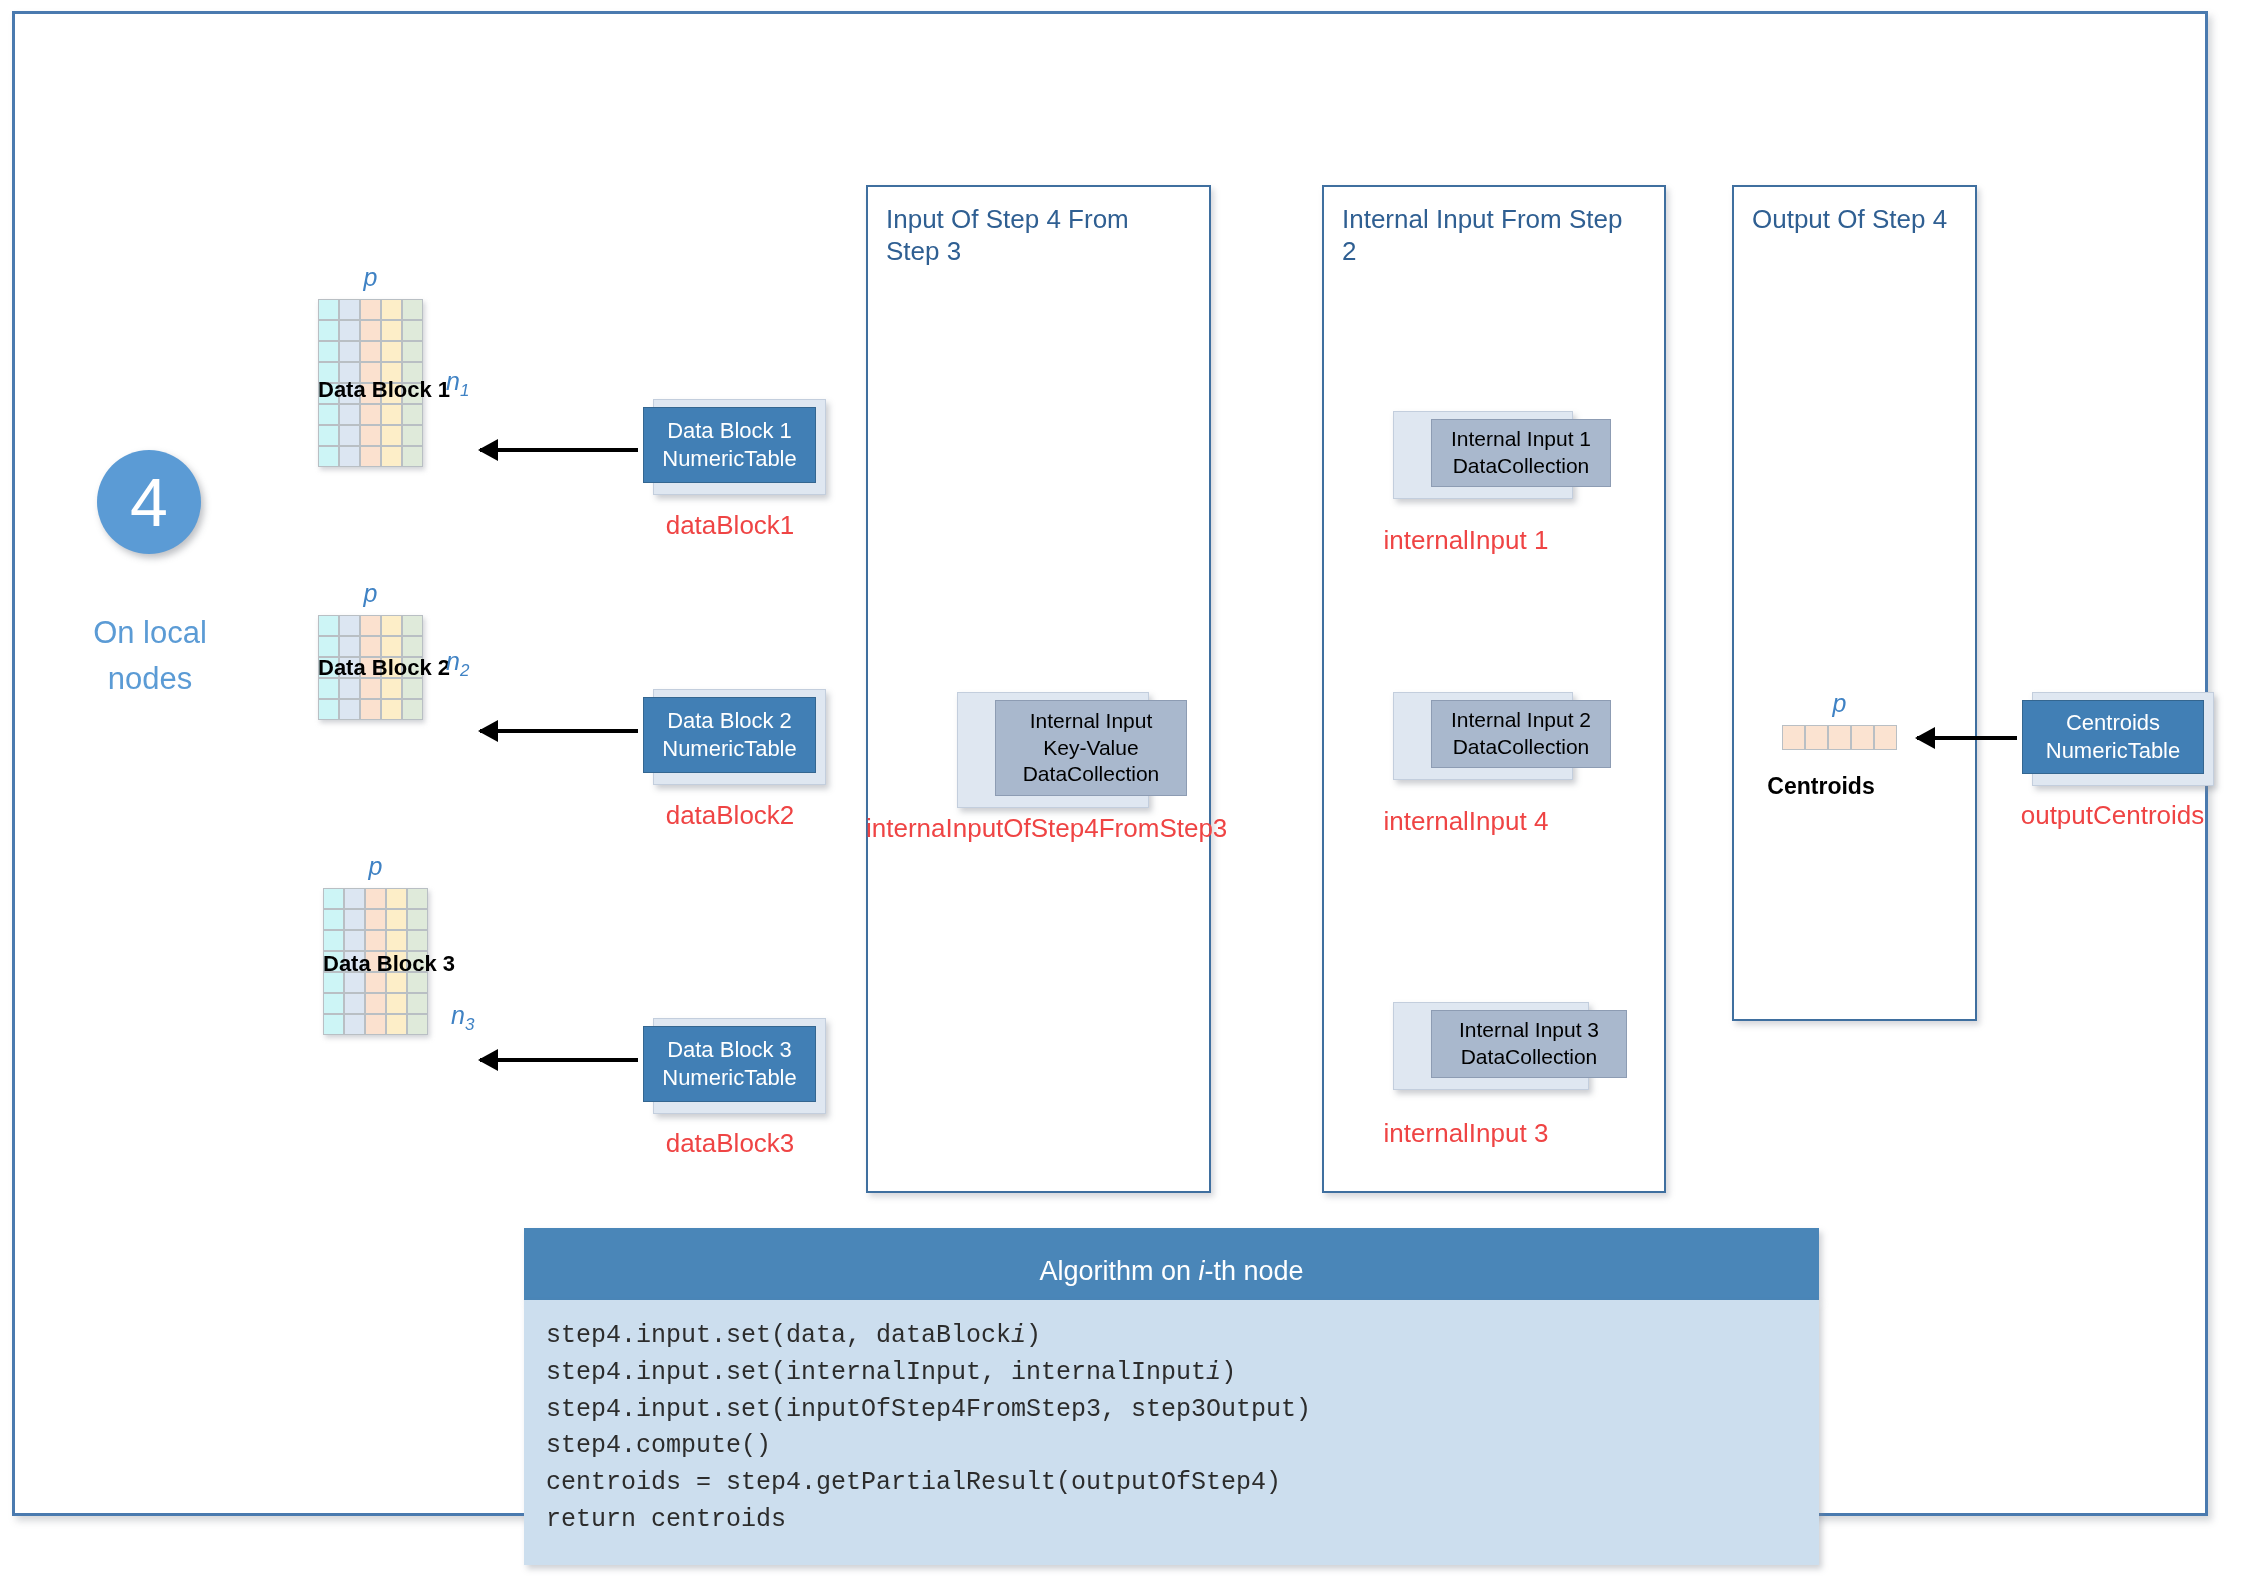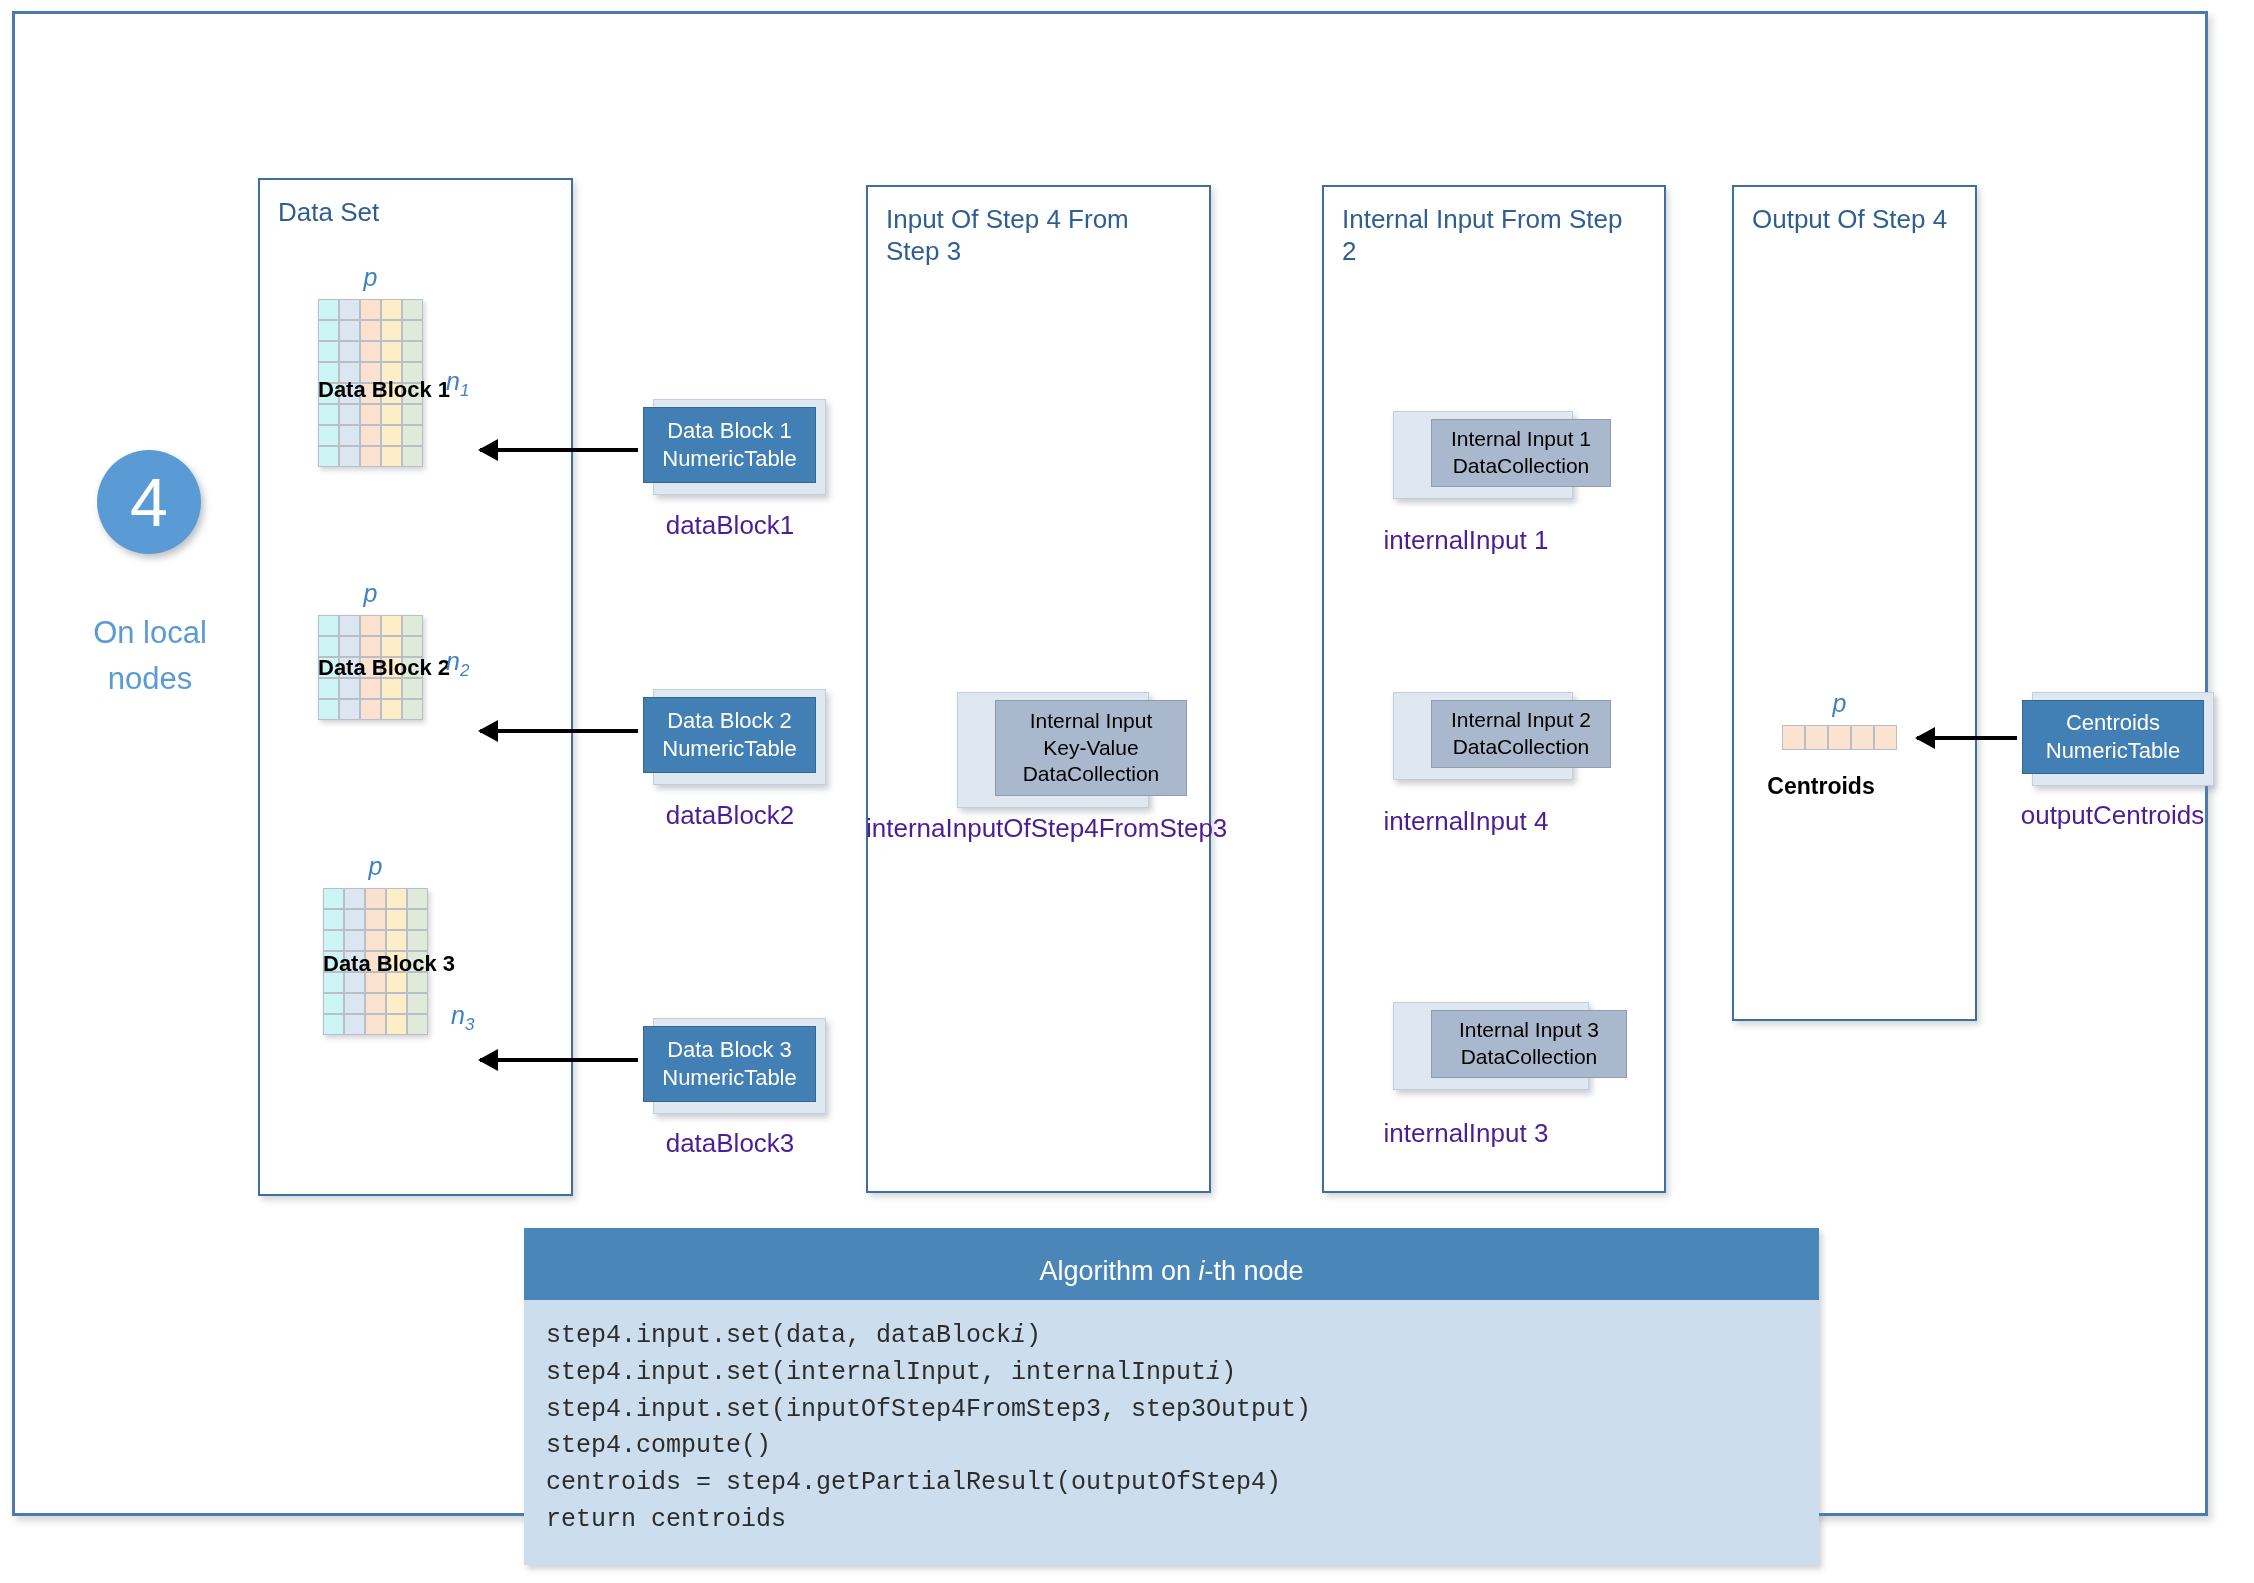--- a/index.html
+++ b/index.html
@@ -164,21 +164,21 @@
     background: #a9b8cd;
     border: 1px solid #8d9cb3;
     color: #000000;
     font-size: 21px;
     margin-left: 48px;
   }
   .stackbox .front span { display: block; }
 
   .var-label {
     position: absolute;
-    color: #4c1d95;
+    color: #ef4444;
     font-size: 26px;
     white-space: nowrap;
     text-align: center;
   }
 
   
   .arrow {
     position: absolute;
     height: 4px;
     background: #000000;
@@ -255,23 +255,20 @@
 
 <div id="page">
   <div id="outer-frame"></div>
 
   <div id="step-badge">4</div>
   <div id="step-caption">
     <div>On local</div>
     <div>nodes</div>
   </div>
 
-  <div class="panel" id="panel-dataset">
-    <div class="panel-title">Data Set</div>
-  </div>
   <div class="panel" id="panel-step3in">
     <div class="panel-title">Input Of Step 4 From Step 3</div>
   </div>
   <div class="panel" id="panel-internal">
     <div class="panel-title">Internal Input From Step 2</div>
   </div>
   <div class="panel" id="panel-output">
     <div class="panel-title">Output Of Step 4</div>
   </div>
 

